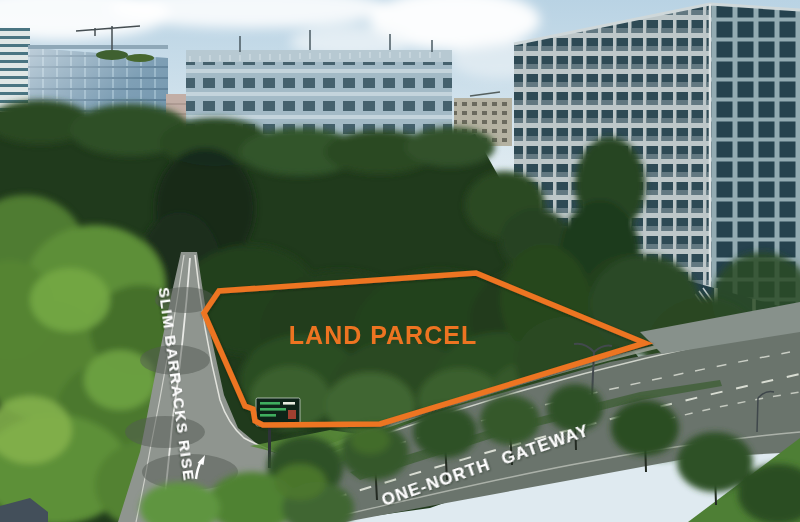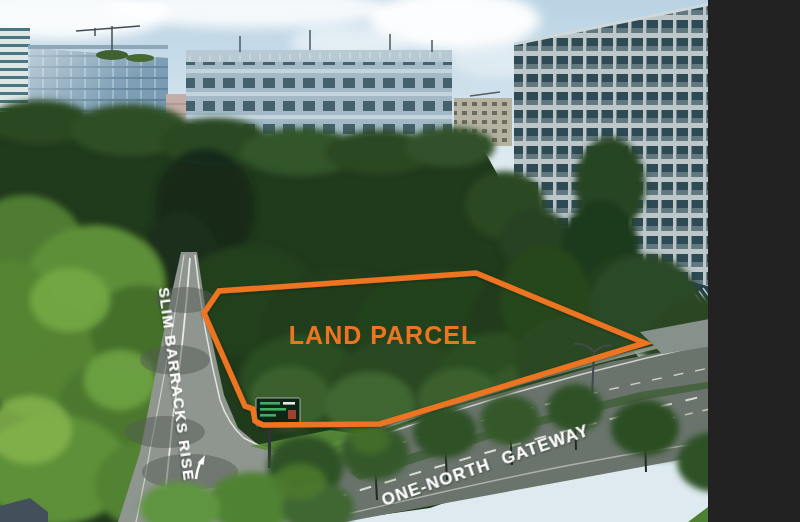--- a/index.html
+++ b/index.html
@@ -1,16 +1,16 @@
 <!DOCTYPE html>
 <html><head>
 <meta charset="utf-8">
 <style>
   html,body{margin:0;padding:0;background:#222;}
-  .stage{width:708px;height:522px;position:relative;overflow:hidden;background:#dfeaf0;
+  .stage{width:800px;height:522px;position:relative;overflow:hidden;background:#dfeaf0;
          font-family:"Liberation Sans", sans-serif;}
   .stage svg{display:block;}
   text{font-family:"Liberation Sans","DejaVu Sans",sans-serif;font-weight:bold;}
   .parcel-label{font-size:25px;letter-spacing:1px;}
   .road-label{font-size:15.5px;letter-spacing:1.4px;}
   .road-label2{font-size:17px;letter-spacing:1.2px;word-spacing:7px;}
 </style>
 </head>
 <body>
 

